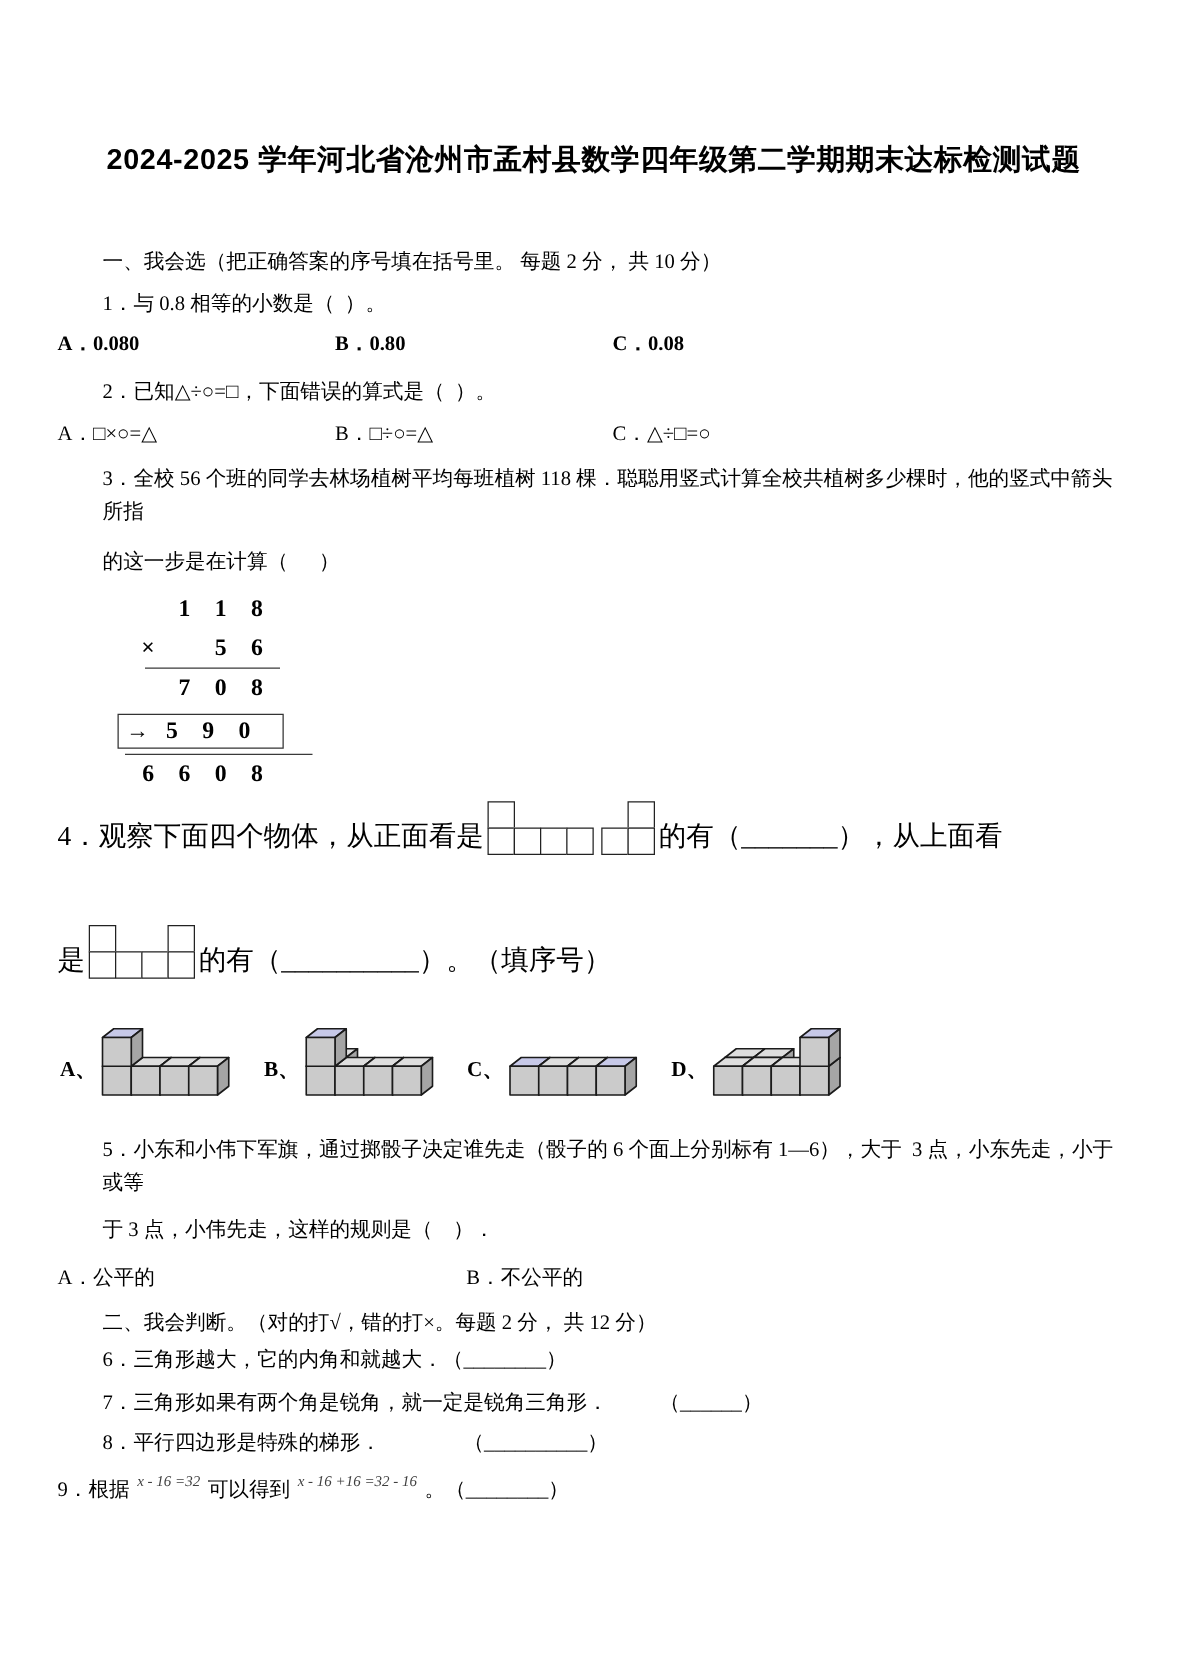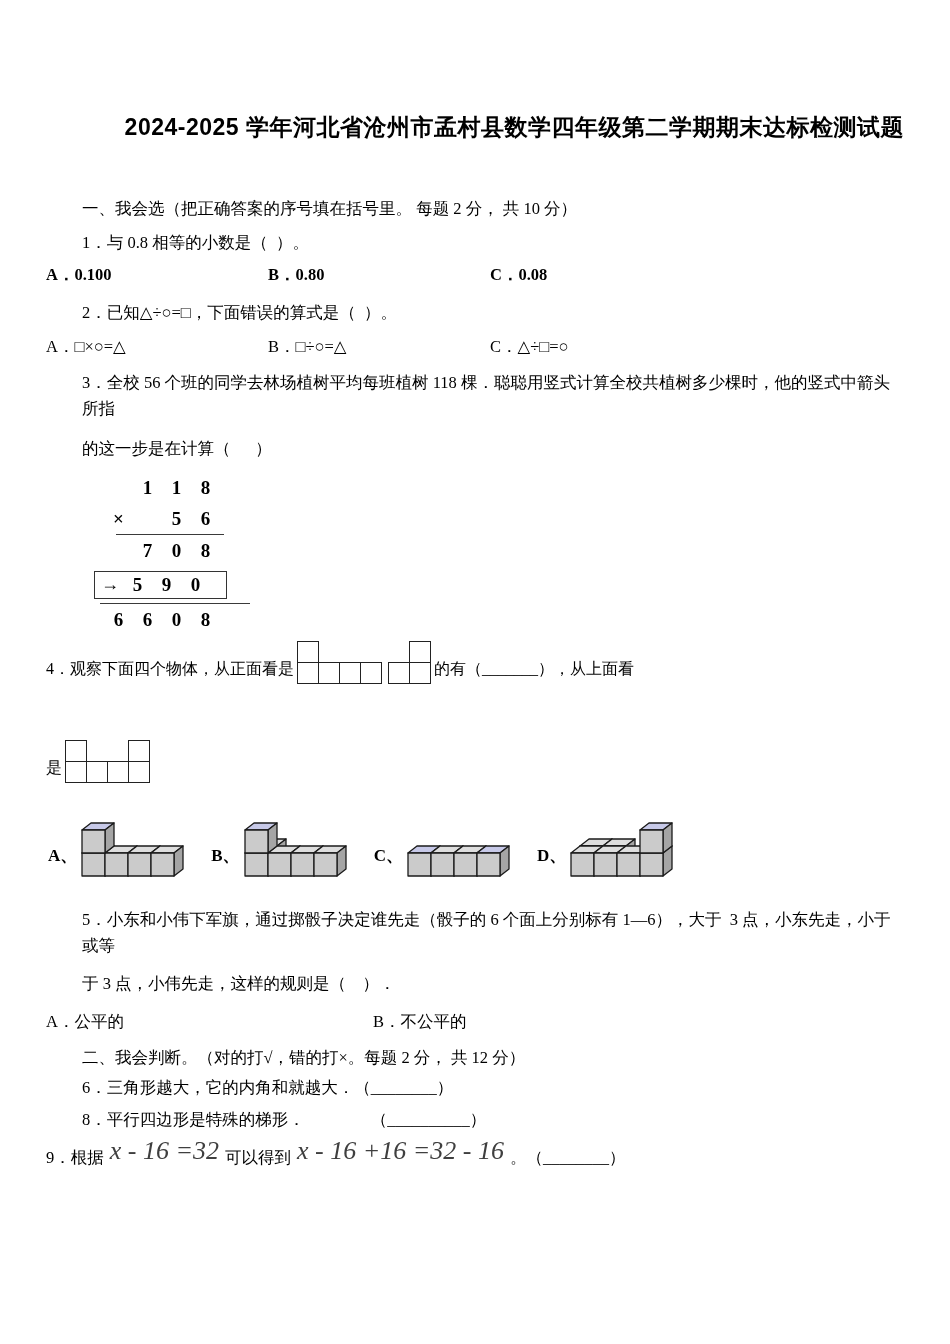--- a/index.html
+++ b/index.html
@@ -3,21 +3,21 @@
 <meta charset="utf-8">
 <style>
   html,body{margin:0;padding:0;background:#ffffff;}
   .page{
     width:950px;height:1344px;background:#ffffff;position:relative;
     box-sizing:border-box;padding:112px 46px 0 46px;
     font-family:"Liberation Serif","DejaVu Serif",serif;color:#000;
     overflow:hidden;
   }
   .title{
-    text-align:right;
+    text-align:center;
     font-family:"Liberation Sans","DejaVu Sans",sans-serif;
     font-weight:bold;font-size:23px;line-height:30px;letter-spacing:.5px;
   }
   .line{font-size:16.5px;line-height:26px;white-space:pre-wrap;margin-left:36px;}
   .opts{display:flex;font-size:16.5px;line-height:26px;white-space:pre-wrap;}
   .opt{width:222px;}
   .opt:last-child{width:auto;}
   .opts.num{font-weight:600;}
   .opts.wide .opt{width:327px;}
 
@@ -27,51 +27,51 @@
   .d{width:29px;text-align:center;font-size:19px;}
   .sp{visibility:hidden;}
   .rule{border-top:1.8px solid #3a3a3a;height:0;}
   .rule1{width:108px;margin-left:12px;}
   .rule2{width:150px;margin-left:-4px;}
   .pbox{display:inline-flex;align-items:center;border:1.8px solid #333333;
         padding:2px 16px 2px 2px;margin-left:-10px;background:#fff;}
   .arrow{width:26px;text-align:center;font-size:18px;}
 
   
-  .q4line{display:flex;align-items:flex-end;font-size:16px;line-height:26px;white-space:pre-wrap;}
+  .q4line{display:flex;align-items:flex-end;font-size:22px;line-height:26px;white-space:pre-wrap;}
   .shape{position:relative;display:inline-block;margin:0 3px -2px 3px;}
   .sq{position:absolute;width:22px;height:22px;box-sizing:border-box;
       border:1.5px solid #222222;background:#ffffff;}
 
   
   .figrow{display:flex;align-items:flex-end;margin-top:30px;margin-left:2px;}
   .figlabel{font-size:17px;font-weight:bold;margin:0 2px 12px 0;white-space:pre;}
   .fig{margin-right:14px;line-height:0;}
 
   .mathline{font-size:16.5px;line-height:30px;white-space:pre-wrap;display:flex;align-items:flex-end;}
   .math{font-family:"Liberation Serif","DejaVu Serif",serif;font-style:italic;
-        font-size:26px;color:#3f3f3f;position:relative;top:-7px;padding:0 6px;white-space:pre;}
+        font-size:12px;color:#3f3f3f;position:relative;top:-7px;padding:0 6px;white-space:pre;}
 
   .mt54{margin-top:54px;} .mt28{margin-top:28px;}
   .mt14{margin-top:14px;} .mt12{margin-top:12px;} .mt10{margin-top:10px;}
   .mt8{margin-top:8px;} .mt6{margin-top:6px;} .mt4{margin-top:4px;}
   .mt58{margin-top:58px;}
 </style>
 </head>
 <body>
 
 <div class="page">
 
   <div class="title">2024-2025 学年河北省沧州市孟村县数学四年级第二学期期末达标检测试题</div>
 
   <div class="line mt54">一、我会选（把正确答案的序号填在括号里。 每题 2 分， 共 10 分）</div>
 
   <div class="line mt8">1．与 0.8 相等的小数是（  ）。</div>
   <div class="opts num mt6">
-    <span class="opt">A．0.100</span>
+    <span class="opt">A．0.080</span>
     <span class="opt">B．0.80</span>
     <span class="opt">C．0.08</span>
   </div>
 
   <div class="line mt12">2．已知△÷○=□，下面错误的算式是（  ）。</div>
   <div class="opts mt8">
     <span class="opt">A．□×○=△</span>
     <span class="opt">B．□÷○=△</span>
     <span class="opt">C．△÷□=○</span>
   </div>
@@ -120,20 +120,21 @@
   <div class="q4line mt6">
     <span>4．观察下面四个物体，从正面看是</span>
     <span class="shape" style="width: 85px; height: 43px;"><div class="sq" style="left: 0px; top: 0px;"></div><div class="sq" style="left: 0px; top: 21px;"></div><div class="sq" style="left: 21px; top: 21px;"></div><div class="sq" style="left: 42px; top: 21px;"></div><div class="sq" style="left: 63px; top: 21px;"></div></span>
     <span class="shape" style="width: 43px; height: 43px;"><div class="sq" style="left: 21px; top: 0px;"></div><div class="sq" style="left: 0px; top: 21px;"></div><div class="sq" style="left: 21px; top: 21px;"></div></span>
     <span>的有（_______），从上面看</span>
   </div>
 
   <div class="q4line mt58">
     <span>是</span>
     <span class="shape" style="width: 85px; height: 43px;"><div class="sq" style="left: 0px; top: 0px;"></div><div class="sq" style="left: 63px; top: 0px;"></div><div class="sq" style="left: 0px; top: 21px;"></div><div class="sq" style="left: 21px; top: 21px;"></div><div class="sq" style="left: 42px; top: 21px;"></div><div class="sq" style="left: 63px; top: 21px;"></div></span>
+    <span>的有（__________）。（填序号）</span>
   </div>
 
   <div class="figrow">
     <span class="figlabel">A、</span>
     <span class="fig"><svg width="118" height="68">
           <polygon points="3,42 12,35 35,35 26,42" fill="#dedede" stroke="#1b1b1b" stroke-width="1.3" stroke-linejoin="round"></polygon>
           <polygon points="26,42 35,35 35,58 26,65" fill="#a5a5a5" stroke="#1b1b1b" stroke-width="1.3" stroke-linejoin="round"></polygon>
           <polygon points="3,42 26,42 26,65 3,65" fill="#cbcbcb" stroke="#1b1b1b" stroke-width="1.3" stroke-linejoin="round"></polygon>
           <polygon points="26,42 35,35 58,35 49,42" fill="#dedede" stroke="#1b1b1b" stroke-width="1.3" stroke-linejoin="round"></polygon>
           <polygon points="49,42 58,35 58,58 49,65" fill="#a5a5a5" stroke="#1b1b1b" stroke-width="1.3" stroke-linejoin="round"></polygon>
@@ -212,20 +213,21 @@
 
   <div class="line mt28">5．小东和小伟下军旗，通过掷骰子决定谁先走（骰子的 6 个面上分别标有 1—6），大于  3 点，小东先走，小于或等</div>
   <div class="line mt12">于 3 点，小伟先走，这样的规则是（　）．</div>
   <div class="opts wide mt12">
     <span class="opt">A．公平的</span>
     <span class="opt">B．不公平的</span>
   </div>
 
   <div class="line mt10">二、我会判断。（对的打√，错的打×。每题 2 分， 共 12 分）</div>
   <div class="line mt4">6．三角形越大，它的内角和就越大．（________）</div>
+  <div class="line mt8">7．三角形如果有两个角是锐角，就一定是锐角三角形．          （______）</div>
   <div class="line mt6">8．平行四边形是特殊的梯形．                （__________）</div>
 
   <div class="mathline mt10">
     <span>9．根据</span>
     <span class="math">x - 16 =32</span>
     <span>可以得到</span>
     <span class="math">x - 16 +16 =32 - 16</span>
     <span>。（________）</span>
   </div>
 

